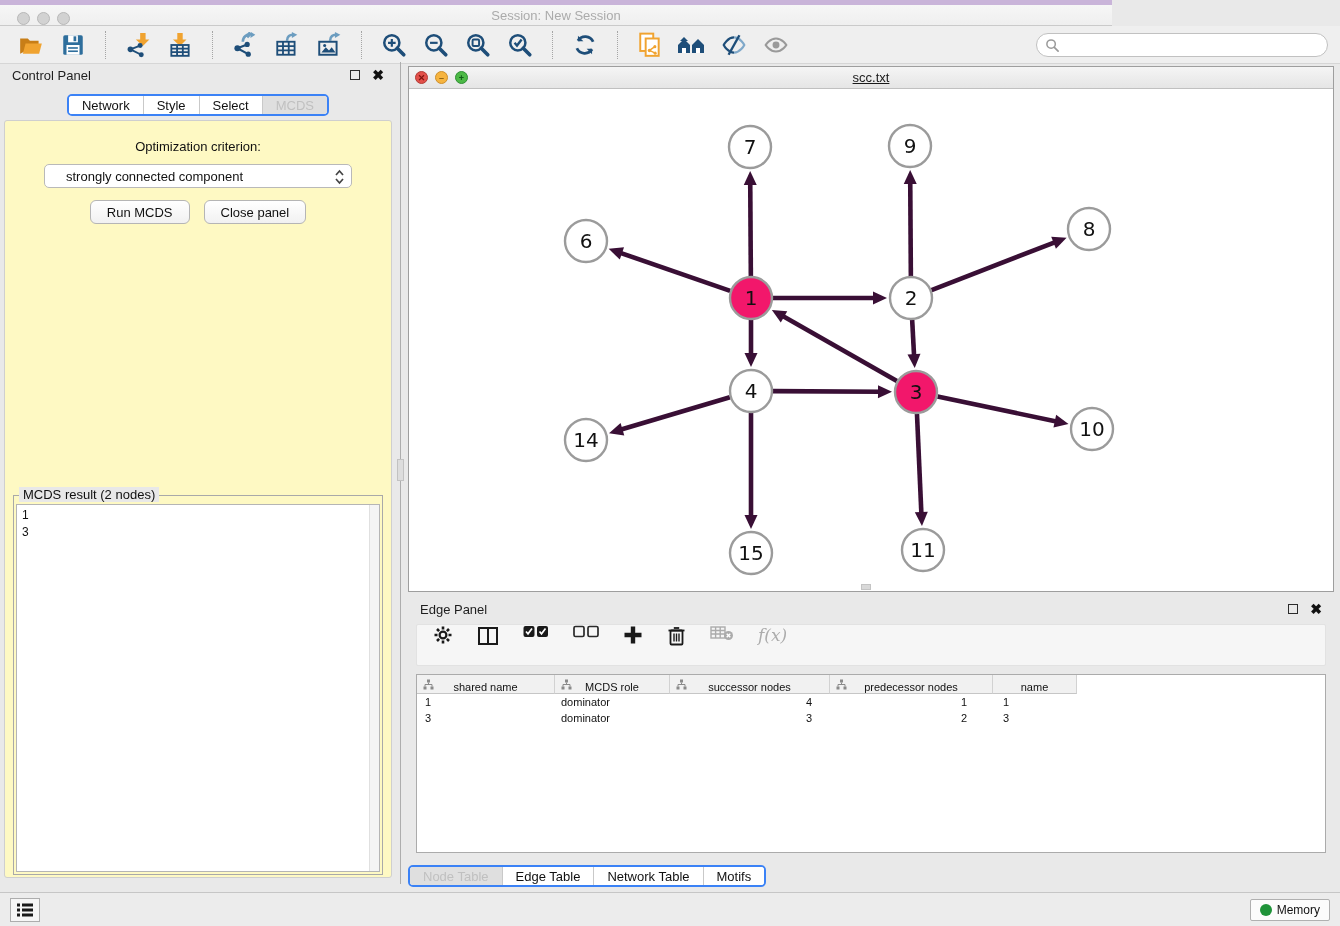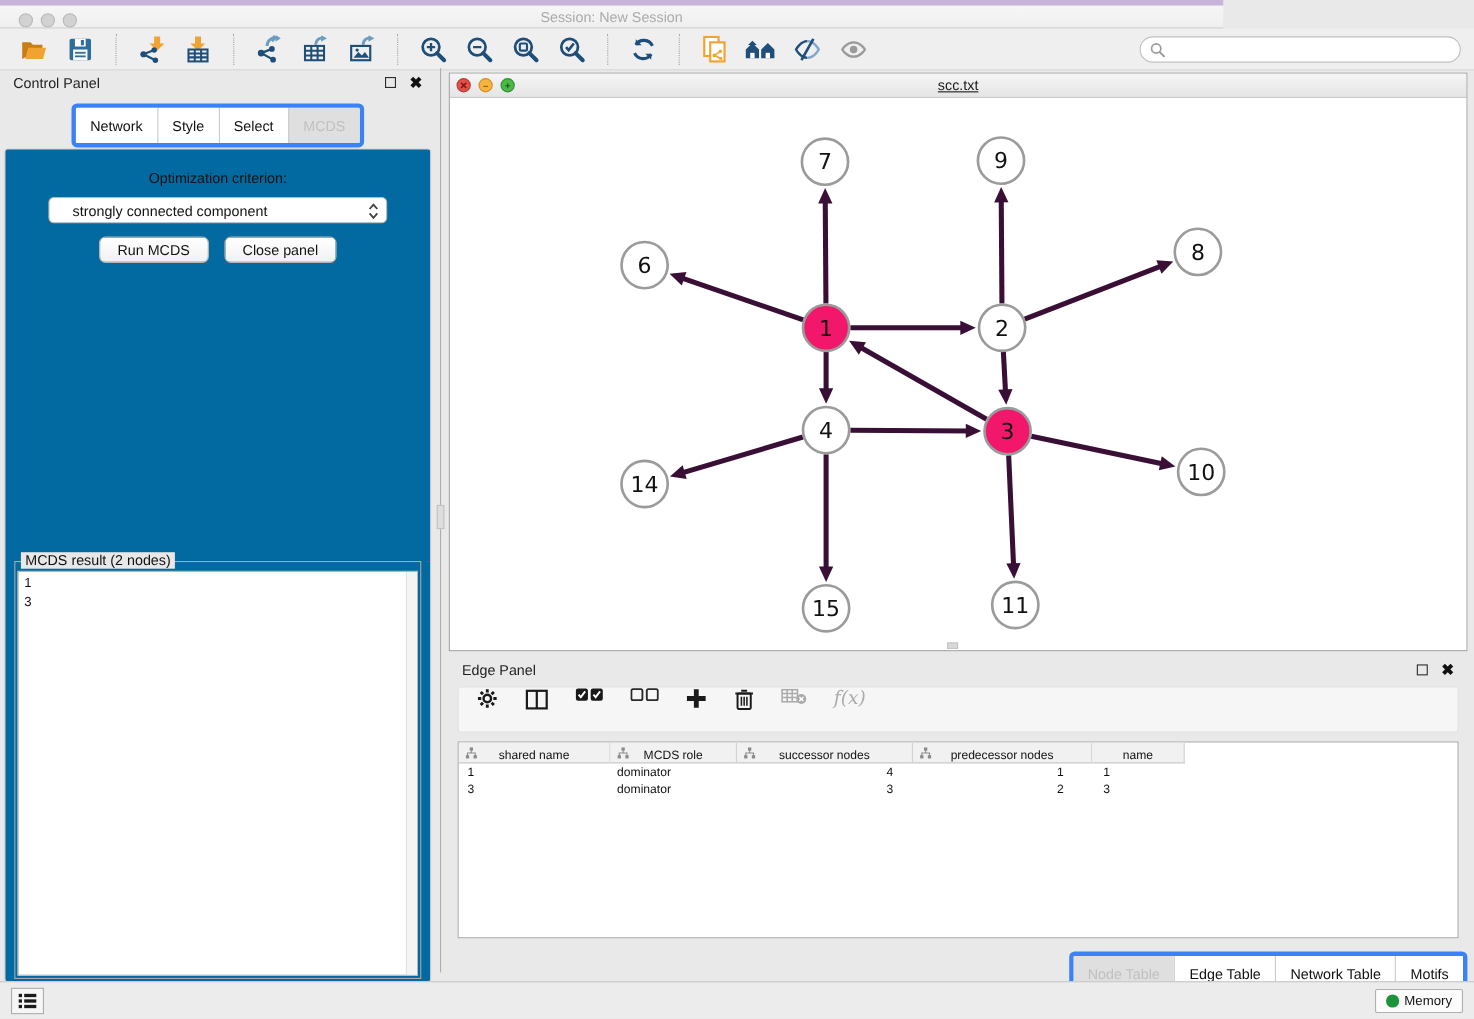--- a/index.html
+++ b/index.html
@@ -28,29 +28,29 @@
   .search-field input { border:none; outline:none; background:transparent; flex:1;
     font-size:12px; padding-right:10px; font-family:"Liberation Sans",sans-serif;}
   .search-field svg { margin:0 4px 0 8px; }
 
   
   .control-panel { position:absolute; left:0; top:62px; width:396px; height:820px; }
   .panel-header { height:26px; display:flex; align-items:center; padding:0 12px; }
   .panel-header .ph-title { font-size:13px; color:#1E1E1E; flex:1; }
   .float-icon { width:10px; height:10px; border:1.6px solid #2B2B2B; margin-right:12px; cursor:pointer;}
   .close-icon { font-size:14px; font-weight:bold; color:#111; line-height:10px; cursor:pointer;}
-  .seg-tabs { display:flex; height:40px; border:4px solid #3b82f6; border-radius:5px;
+  .seg-tabs { display:flex; height:22px; border:2px solid #3b82f6; border-radius:5px;
     overflow:hidden; background:#FFF; width:max-content; }
   .seg-tab { font-size:13px; color:#111; padding:0 13px; display:flex; align-items:center;
     border-left:1px solid #C9C9C9; cursor:pointer; background:#FFF; white-space:nowrap;}
   .seg-tab:first-child { border-left:none; }
   .seg-tab.active { background:#DFDFDF; color:#C0C0C0; }
   .cp-tabs-row { display:flex; justify-content:center; margin-top:6px; }
-  .cp-content { position:absolute; left:4px; top:73px; width:388px; height:758px;
-    background:#0369a1; border:1px solid #CFCFCF; border-radius:3px; }
+  .cp-content { position:absolute; left:4px; top:58px; width:388px; height:758px;
+    background:#fef9c3; border:1px solid #CFCFCF; border-radius:3px; }
   .opt-label { text-align:center; margin-top:18px; font-size:13px; color:#111; }
   .opt-select { margin:10px auto 0 auto; width:308px; height:24px; background:#FFF;
     border:1px solid #B9B9B9; border-radius:5px; display:flex; align-items:center;
     font-size:13px; color:#111; padding-left:21px; cursor:pointer; position:relative; }
   .opt-select .stepper { position:absolute; right:6px; top:3px; }
   .cp-buttons { display:flex; justify-content:center; gap:14px; margin-top:12px; }
   .cp-btn { height:24px; padding:0 16px; font-size:13px; color:#111;
     background:linear-gradient(#FFFFFF,#F1F1F1); border:1px solid #B5B5B5; border-radius:6px;
     font-family:"Liberation Sans",sans-serif; cursor:pointer; }
   .mcds-fieldset { position:absolute; left:8px; top:374px; width:370px; height:380px; }
@@ -98,21 +98,21 @@
   .tp-header { display:flex; height:19px; }
   .th-cell { background:#F1F1F1; border-right:1px solid #D2D2D2; border-bottom:1px solid #C6C6C6;
     position:relative; display:flex; align-items:flex-end; justify-content:center;
     font-size:11px; color:#111; }
   .th-cell .sort-icon { position:absolute; left:6px; top:4px; }
   .tp-row { display:flex; height:16px; }
   .td-cell { font-size:11px; color:#111; line-height:16px; white-space:nowrap; overflow:hidden; }
 
   
   .bottom-tabs-row { position:absolute; left:408px; top:865px; width:926px;
-    display:flex; justify-content:flex-end; }
+    display:flex; justify-content:flex-start; }
 
   
   .statusbar { position:absolute; left:0; top:892px; width:1340px; height:34px;
     background:#ECECEC; border-top:1px solid #C6C6C6; }
   .list-btn { position:absolute; left:10px; top:5px; width:30px; height:24px;
     background:#F6F6F6; border:1px solid #ADADAD; display:flex; align-items:center;
     justify-content:center; cursor:pointer; }
   .memory-btn { position:absolute; right:10px; top:6px; height:22px; padding:0 9px;
     background:#FCFCFC; border:1px solid #B0B0B0; border-radius:2px; display:flex;
     align-items:center; gap:5px; font-size:12px; color:#111; cursor:pointer; }

